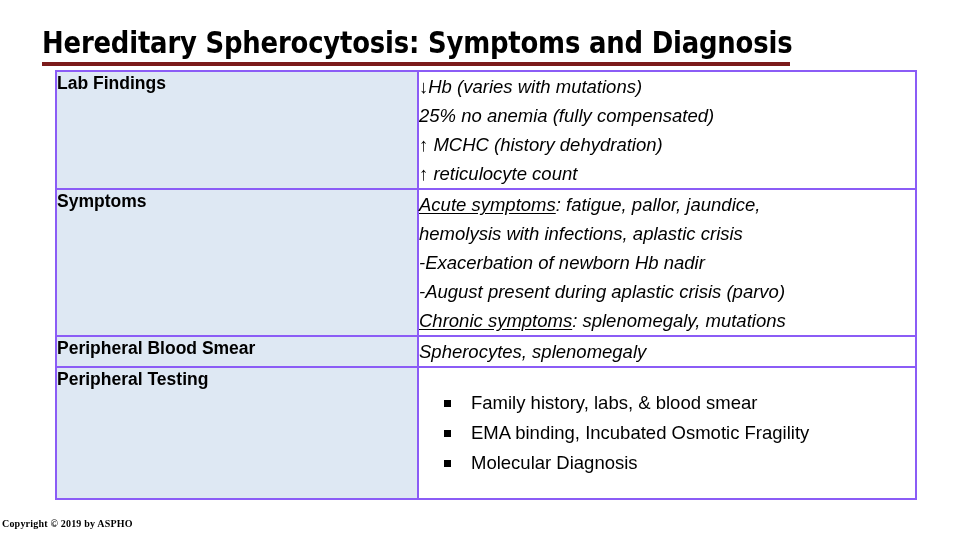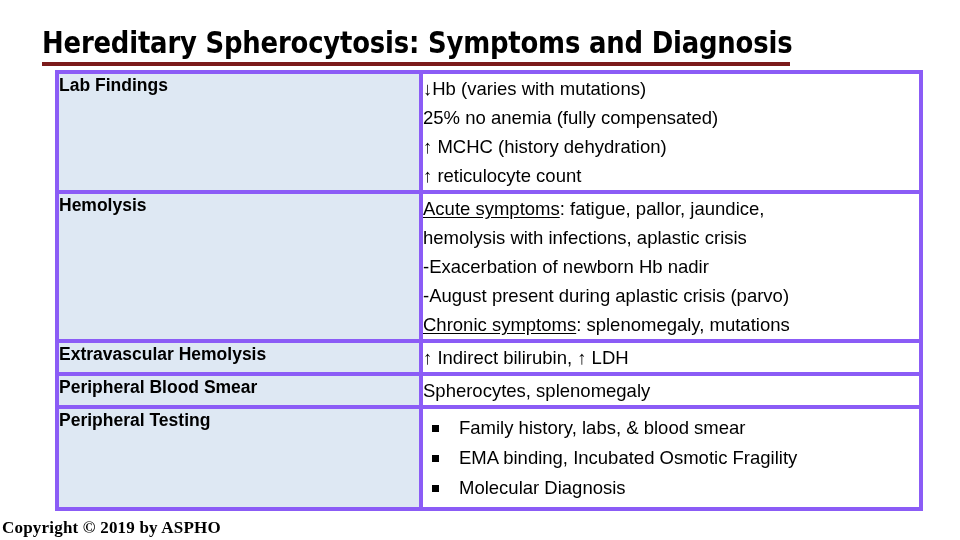--- a/index.html
+++ b/index.html
@@ -43,21 +43,21 @@
   
   #content-table {
     position: absolute;
     left: 55px;
     top: 70px;
     width: 860px;
     border-collapse: collapse;
     table-layout: fixed;
   }
   #content-table td {
-    border: 4px solid #8b5cf6;
+    border: 2px solid #8b5cf6;
     vertical-align: top;
     padding: 0;
   }
   td.label-cell {
     width: 360px;
     background: #dee8f3;
     font-size: 17.5px;
     font-weight: bold;
     color: #000000;
     padding: 8px 0 8px 8px;
@@ -66,31 +66,32 @@
   td.value-cell {
     width: 496px;
     background: #ffffff;
     font-size: 18.5px;
     color: #000000;
     padding: 5px 0 5px 8px;
     line-height: 29px;
   }
   .line {
     white-space: nowrap;
+    font-style: italic;
   }
   .under {
     text-decoration: underline;
     text-underline-offset: 2px;
   }
 
   
   ul.bullets {
     list-style: none;
-    margin: 0;
-    padding: 4px;
+    margin: 8px;
+    padding: 12px;
   }
   ul.bullets li {
     position: relative;
     padding-left: 32px;
     line-height: 30px;
     white-space: nowrap;
   }
   ul.bullets li .sq {
     position: absolute;
     left: 5px;
@@ -99,21 +100,21 @@
     height: 7px;
     background: #000000;
   }
 
   
   #copyright {
     position: absolute;
     left: 2px;
     top: 518px;
     font-family: "Liberation Serif", "DejaVu Serif", serif;
-    font-size: 17px;
+    font-size: 10px;
     font-weight: bold;
     color: #000000;
     letter-spacing: 0.2px;
     white-space: nowrap;
   }
 </style>
 </head>
 <body>
 
 <div id="title-block">
@@ -126,33 +127,27 @@
       <tr>
         <td class="label-cell">Lab Findings</td>
         <td class="value-cell">
           <div class="line">↓Hb (varies with mutations)</div>
           <div class="line"> 25% no anemia (fully compensated)</div>
           <div class="line">↑ MCHC (history dehydration)</div>
           <div class="line">↑ reticulocyte count</div>
         </td>
       </tr>
       <tr>
-        <td class="label-cell">Hemolysis</td>
+        <td class="label-cell">Symptoms</td>
         <td class="value-cell">
           <div class="line"><span class="under">Acute symptoms</span><span>: fatigue, pallor, jaundice,</span></div>
           <div class="line"><span>hemolysis with infections, aplastic crisis</span></div>
           <div class="line"><span>-Exacerbation of newborn Hb nadir</span></div>
           <div class="line"><span>-August present during aplastic crisis (parvo)</span></div>
           <div class="line"><span class="under">Chronic symptoms</span><span>: splenomegaly, mutations</span></div>
-        </td>
-      </tr>
-      <tr>
-        <td class="label-cell">Extravascular Hemolysis</td>
-        <td class="value-cell">
-          <div class="line">↑ Indirect bilirubin, ↑ LDH</div>
         </td>
       </tr>
       <tr>
         <td class="label-cell">Peripheral Blood Smear</td>
         <td class="value-cell">
           <div class="line">Spherocytes, splenomegaly</div>
         </td>
       </tr>
       <tr>
         <td class="label-cell">Peripheral Testing</td>

